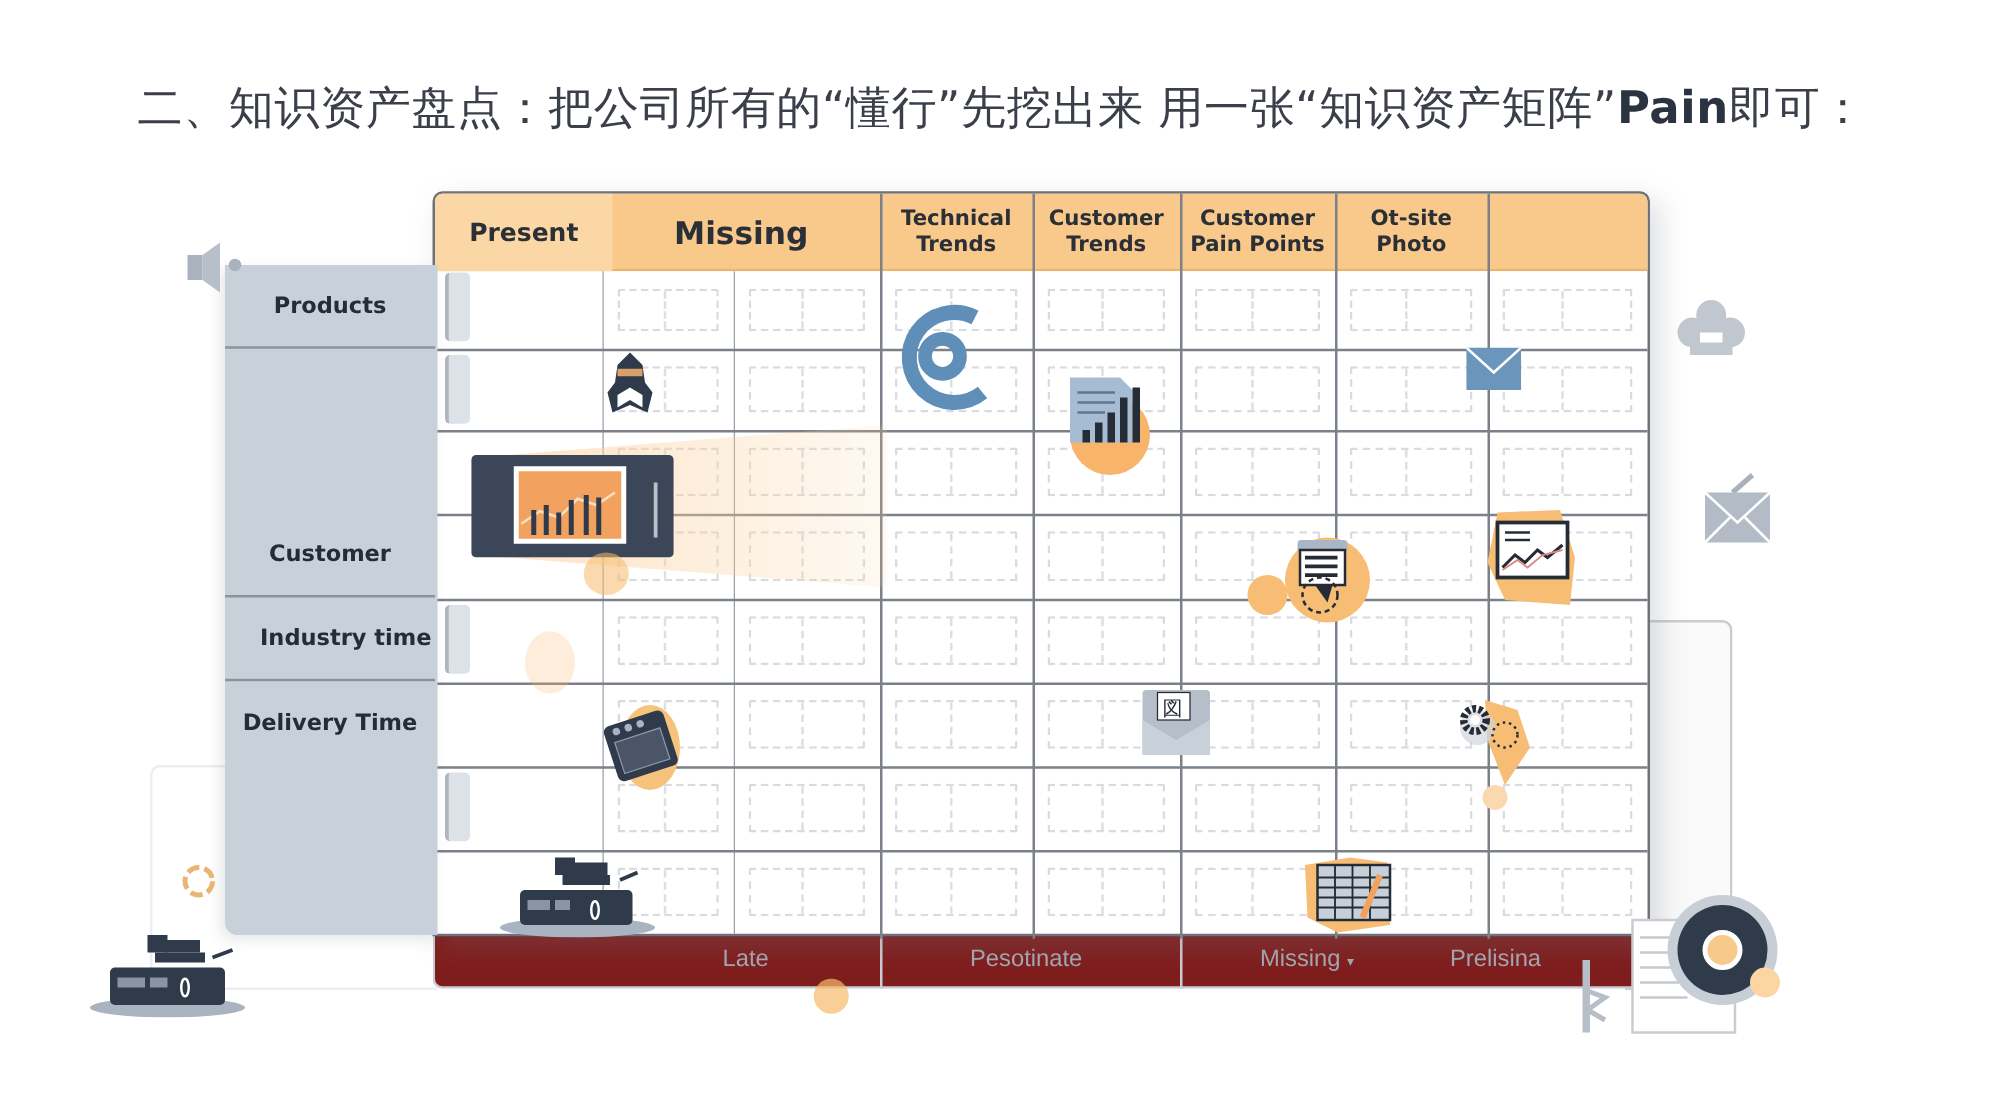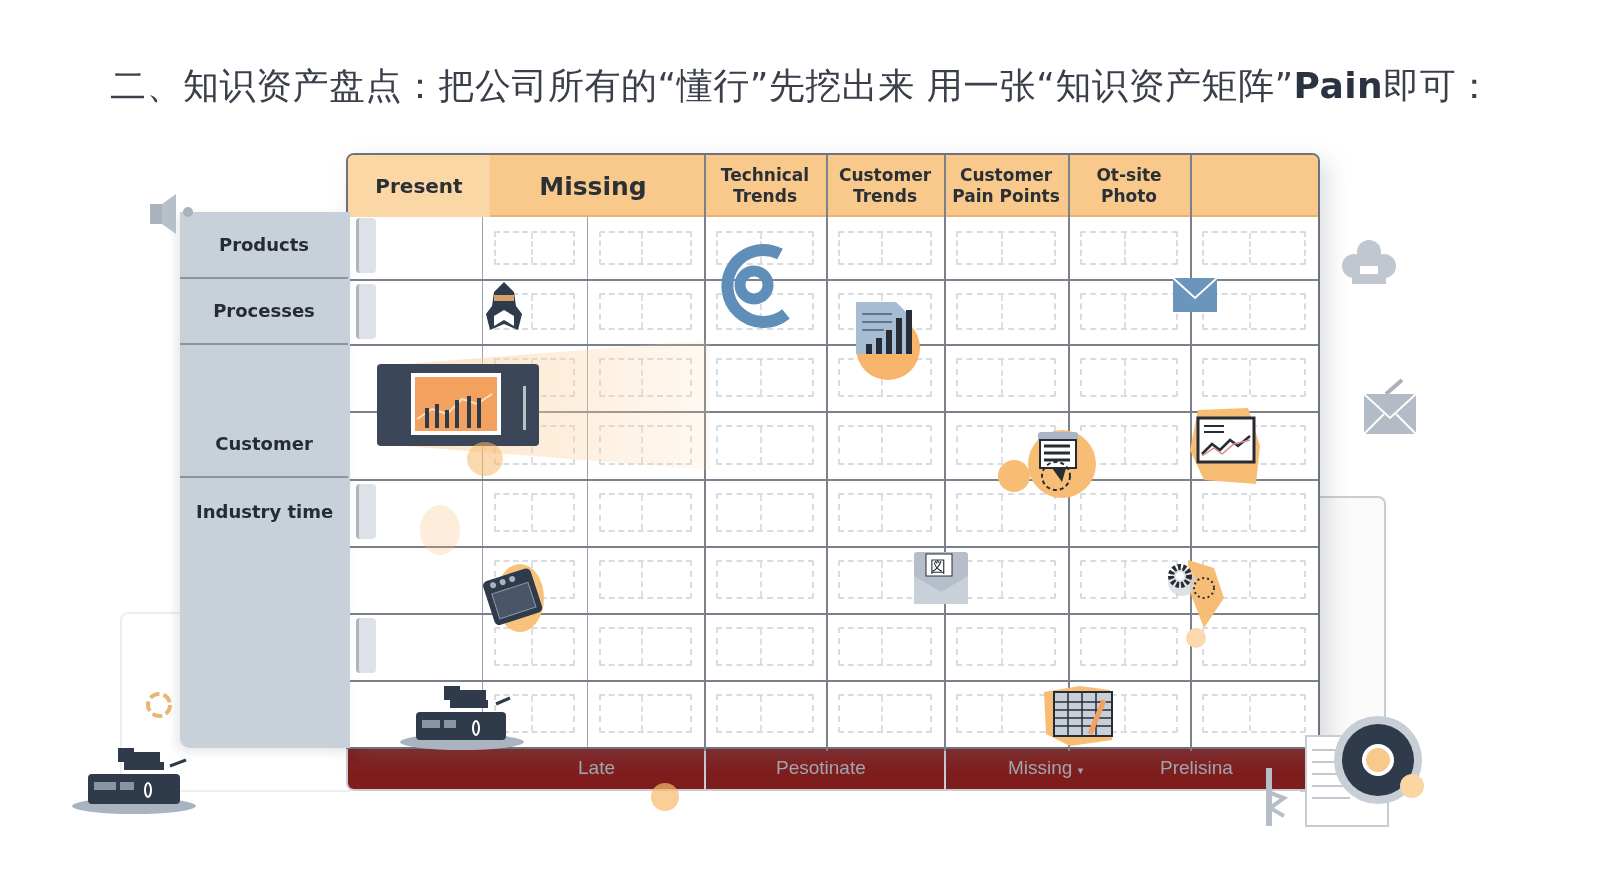--- a/index.html
+++ b/index.html
@@ -306,23 +306,23 @@
       <div class="placeholder" style="left: 854px; top: 539px; width: 104px; height: 39px;">
         <div class="split"></div>
       </div>
     </div>
 </div>
 
 <div class="glow"></div>
 
 <div class="row-headers">
   <div class="rh" style="top:0">Products</div>
-  <div class="rh" style="top:66px">Processes</div>
   <div class="rh" style="top:199px">Customer</div>
-  <div class="rh" style="top:266px;justify-content:flex-start;padding-left:16px">Industry time</div>
+  <div class="rh" style="top:266px;justify-content:flex-start;padding-left:28px">Industry time</div>
+  <div class="rh" style="top:333px">Delivery Time</div>
 </div>
 
 <div class="grip" style="top:218px"></div>
 <div class="grip" style="top:284px"></div>
 <div class="grip" style="top:484px"></div>
 <div class="grip" style="top:618px"></div>
 
 <svg class="icon" style="left:148px;top:192px" width="54" height="44">
   <rect x="2" y="12" width="12" height="20" fill="#aab3bd"></rect>
   <polygon points="14,12 28,2 28,42 14,32" fill="#b7bfc8"></polygon>

